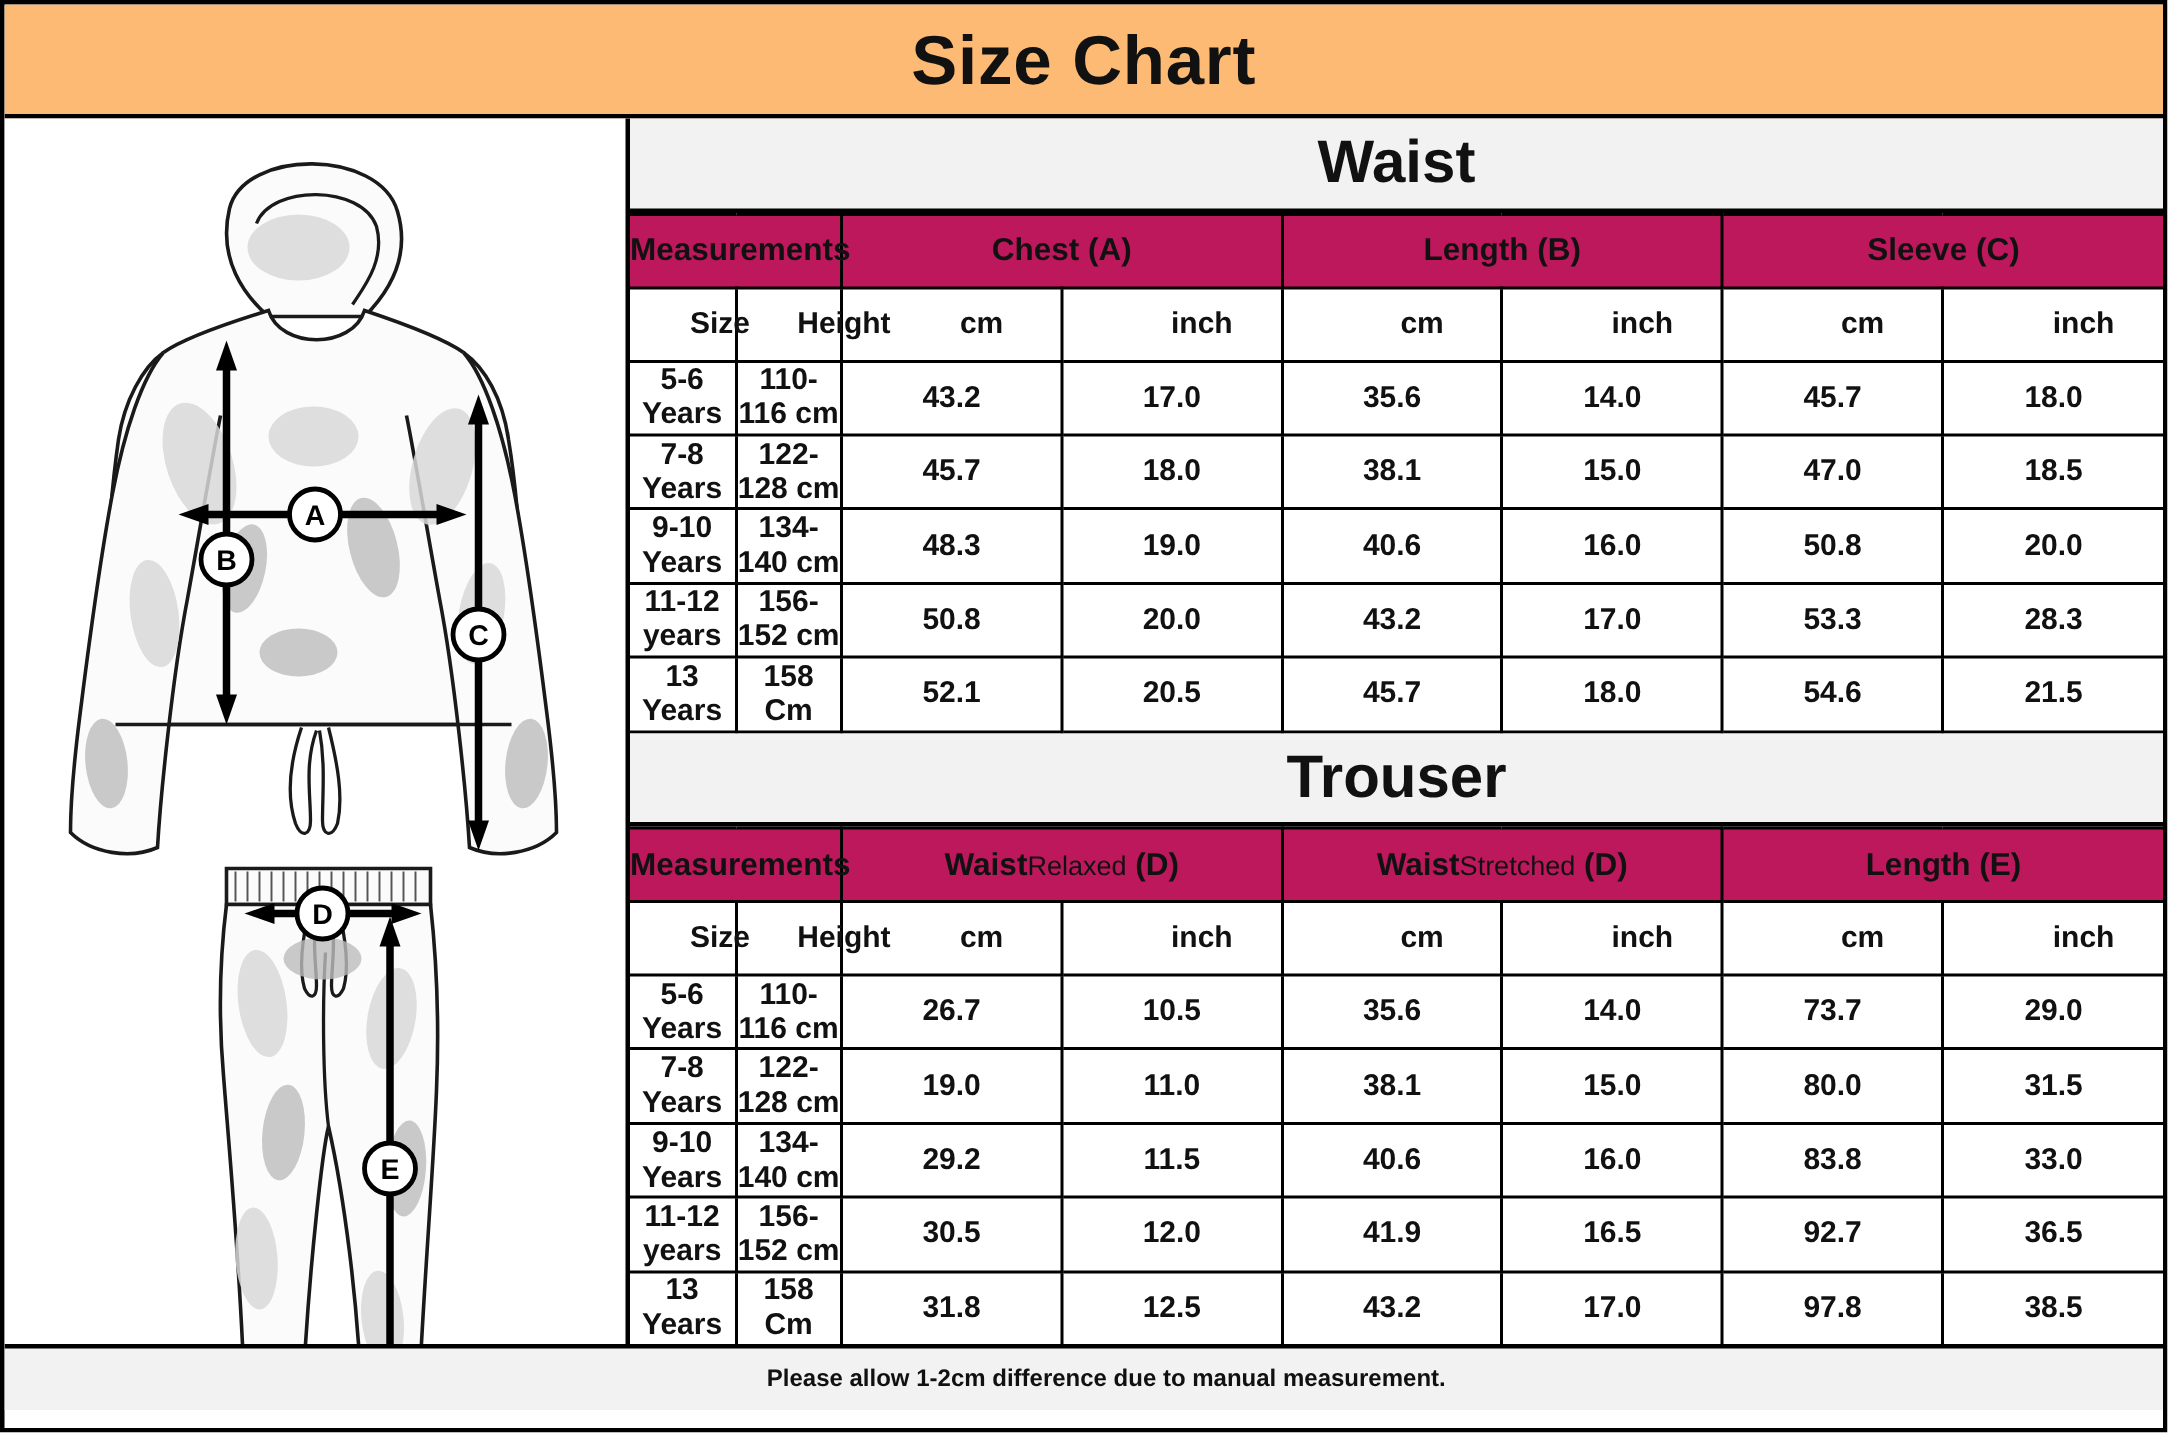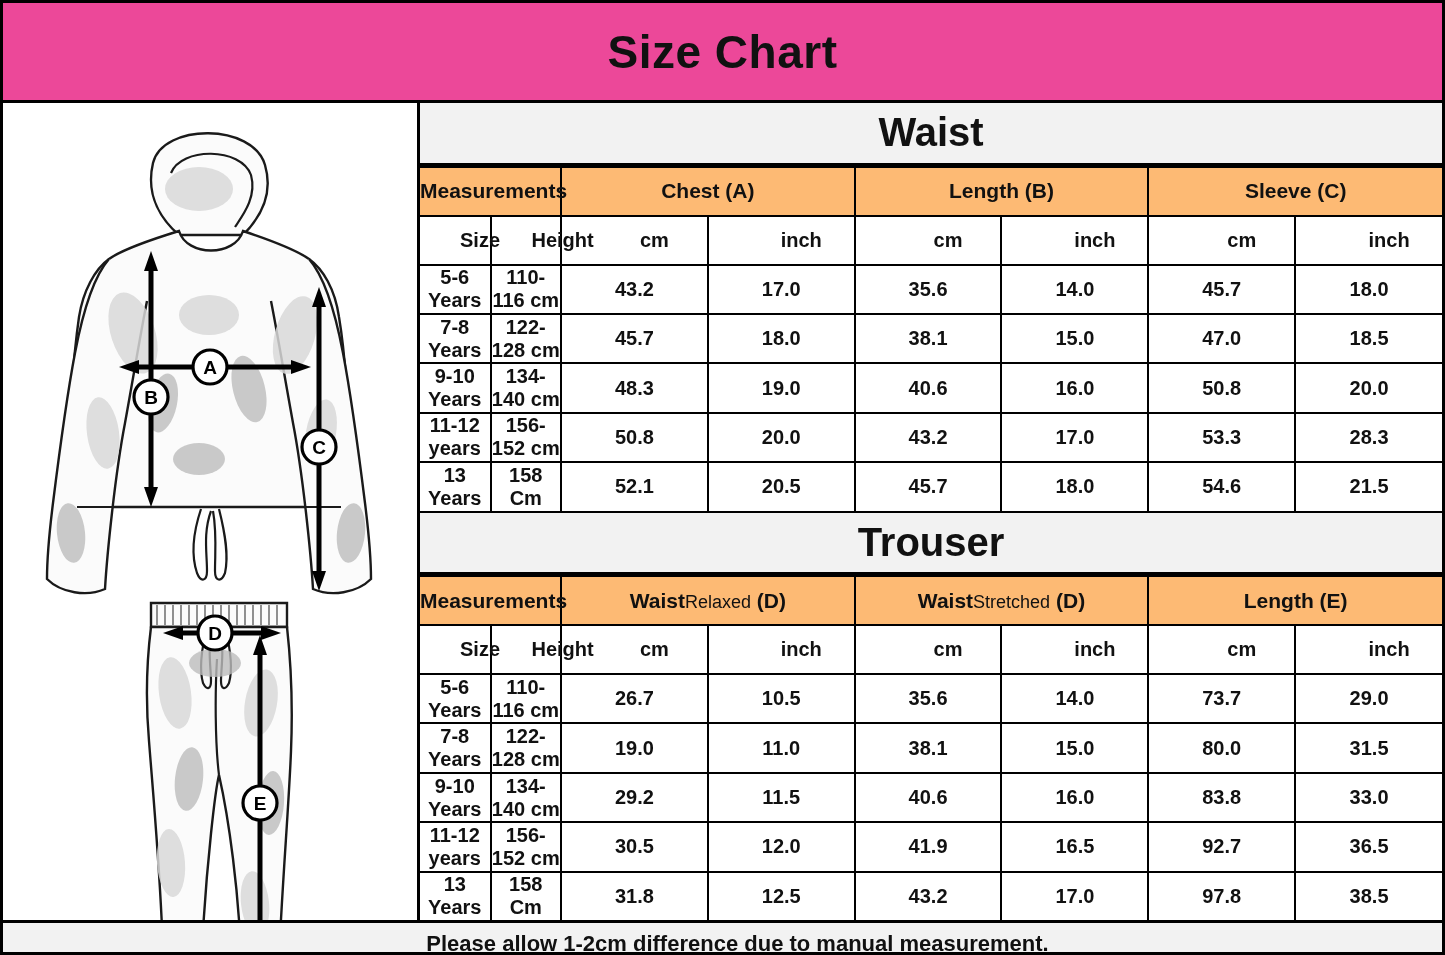--- a/index.html
+++ b/index.html
@@ -14,24 +14,24 @@
     width: 1445px;
     height: 955px;
     box-sizing: border-box;
     position: relative;
     background: #ffffff;
     border: 3px solid #000;
     overflow: hidden;
   }
   
   #title-bar {
-    height: 100px;
+    height: 76px;
     box-sizing: border-box;
     border-bottom: 3px solid #000;
-    background: #ec4899;
+    background: #fdba74;
     display: flex;
     align-items: center;
     justify-content: center;
   }
   #title-bar .title-text {
     font-size: 46px;
     font-weight: bold;
     letter-spacing: 0.5px;
     color: #111;
   }
@@ -58,21 +58,21 @@
   #footer-bar {
     height: 44px;
     box-sizing: border-box;
     border-top: 3px solid #000;
     background: #f2f2f2;
     display: flex;
     align-items: center;
     justify-content: center;
   }
   #footer-bar .footer-text {
-    font-size: 22px;
+    font-size: 16px;
     font-weight: bold;
     color: #111;
     margin-left: 30px;
   }
   
   .section-header {
     height: 78px;
     box-sizing: border-box;
     border-bottom: 3px solid #000;
     background: #f2f2f2;
@@ -95,21 +95,21 @@
     border: 2px solid #000;
     text-align: center;
     vertical-align: middle;
     color: #111;
     font-weight: bold;
     padding: 0;
   }
   table.size-table tr.head-row td {
     height: 47px;
     font-size: 21px;
-    background: #fdba74;
+    background: #be185d;
   }
   table.size-table tr.unit-row td {
     height: 47px;
     font-size: 20px;
     background: #ffffff;
     padding-left: 40px;
   }
   table.size-table tr.data-row td {
     height: 47.4px;
     font-size: 20px;

